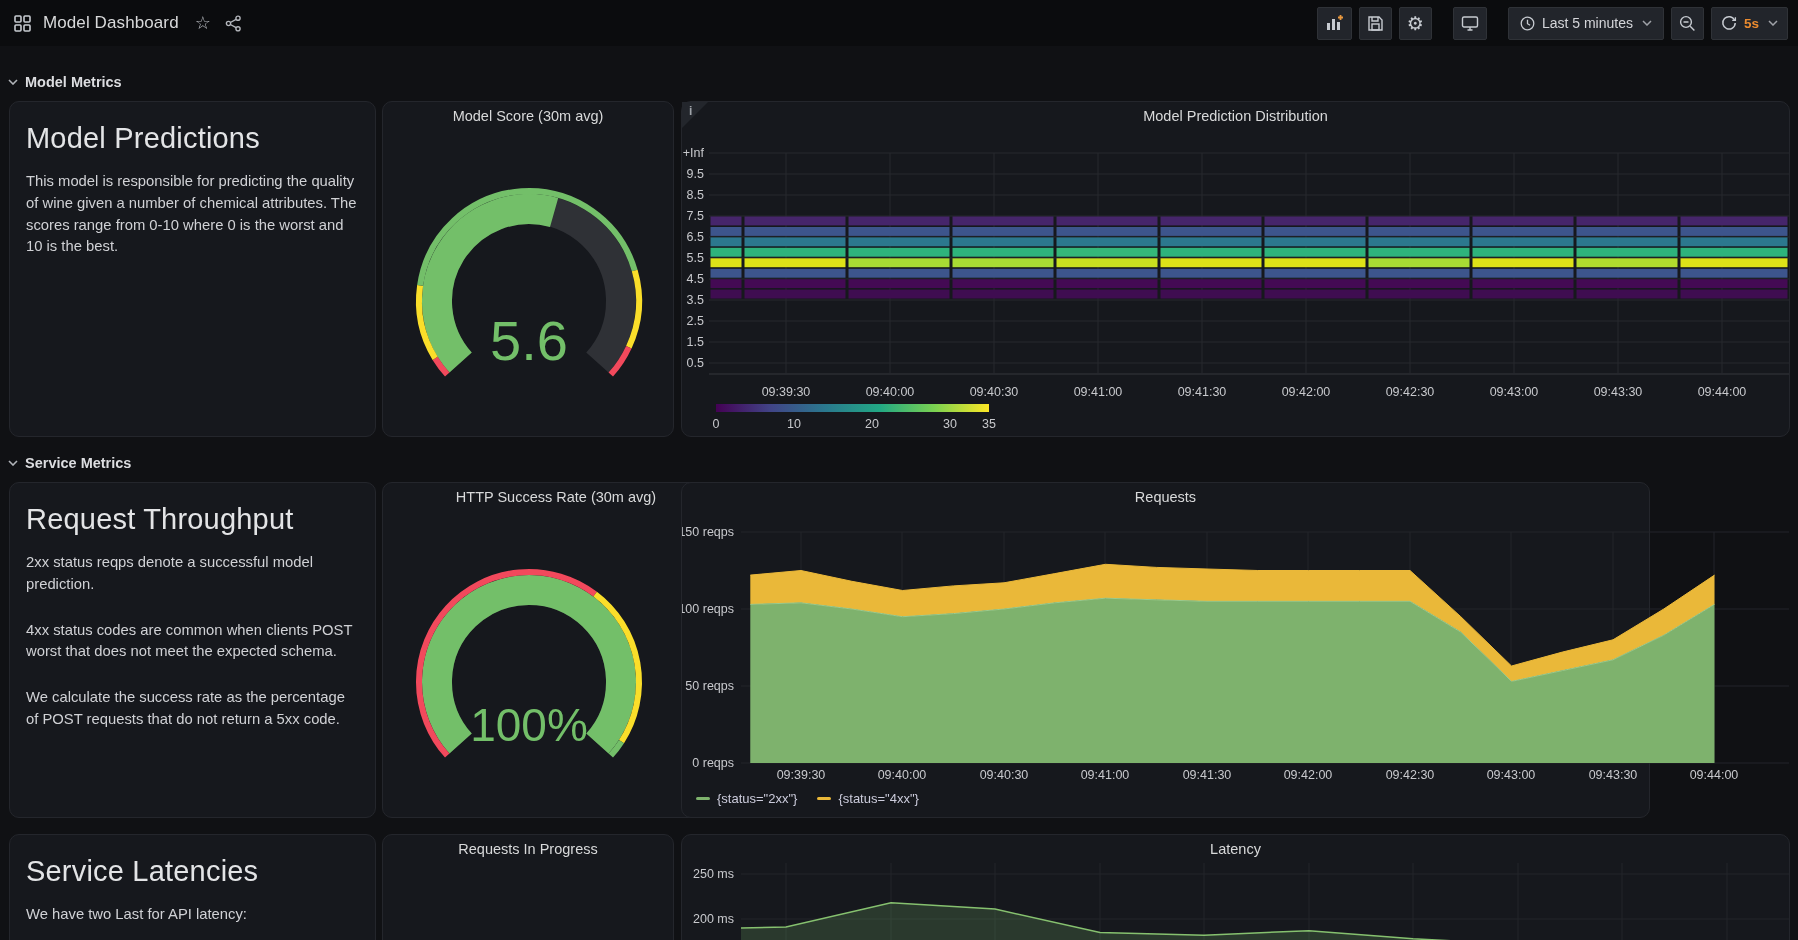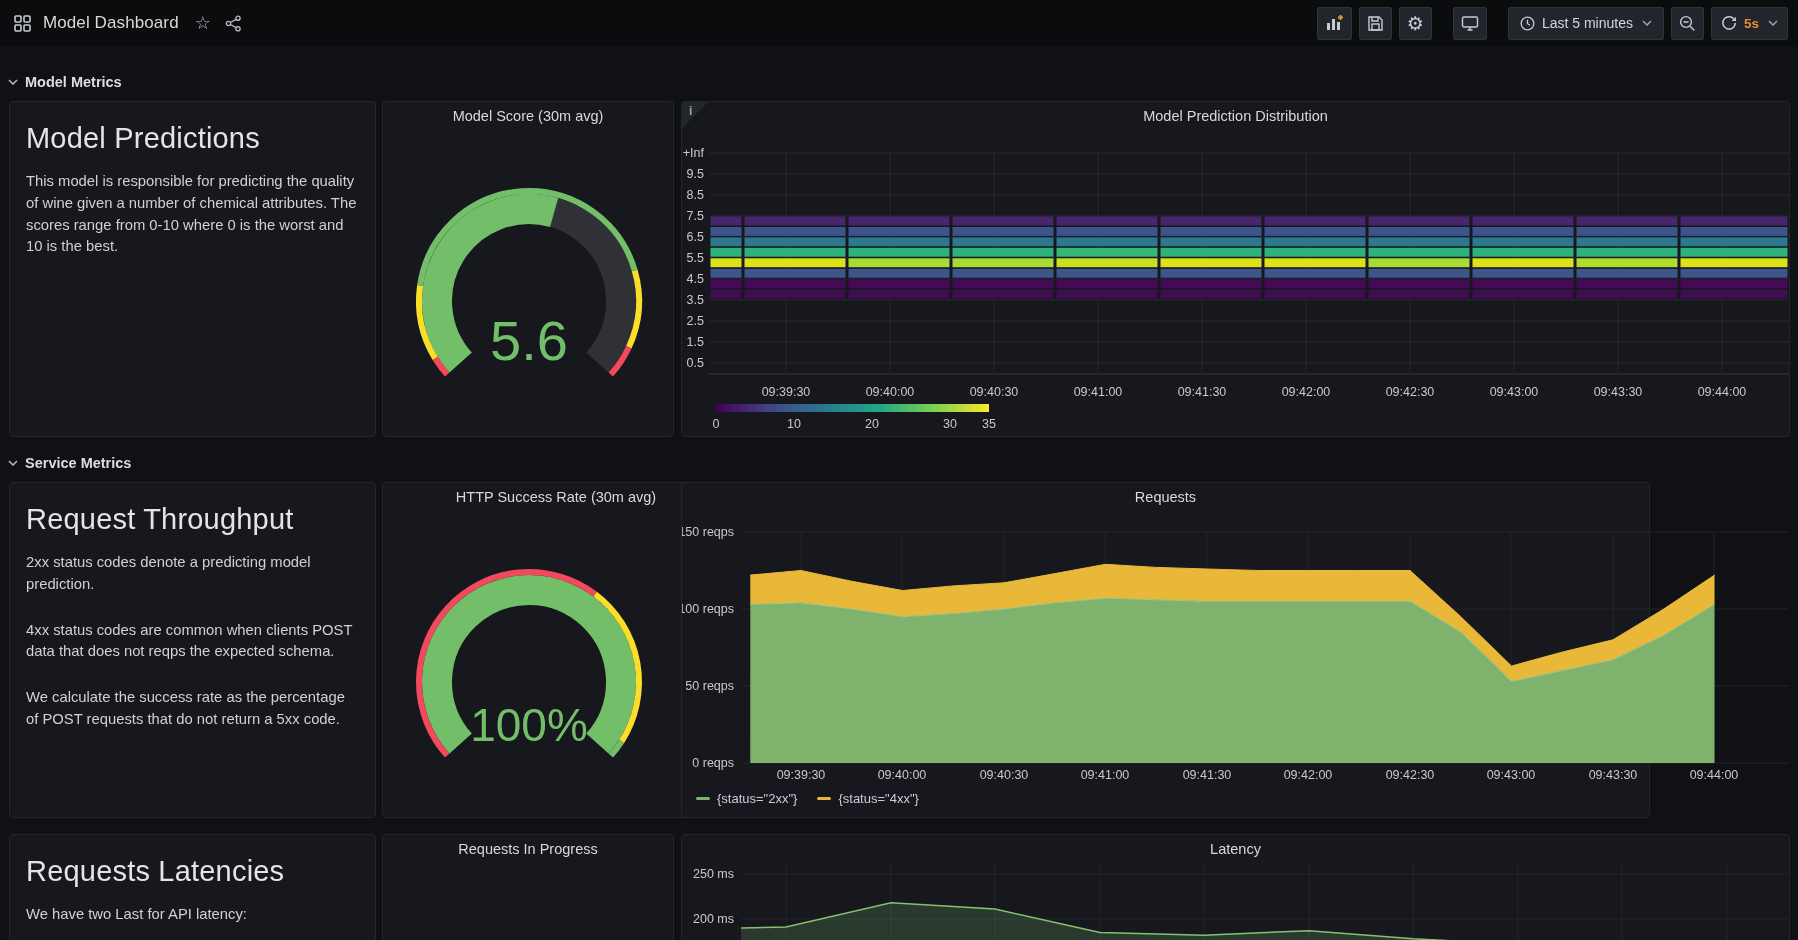--- a/index.html
+++ b/index.html
@@ -14,21 +14,21 @@
   .toolbar-btn{height:33px;min-width:33px;background:#22252b;border:1px solid #2f3237;border-radius:2px;display:flex;align-items:center;justify-content:center;color:#c7cbd1;gap:7px;padding:0 7px;box-sizing:border-box;font-size:14px;cursor:pointer;}
   .toolbar-btn svg{display:block}
   .tb-gap{width:7px}
   .time-picker{padding:0 11px;font-weight:500;color:#d5d6da;}
   .refresh-group{padding:0 9px;}
   .refresh-interval{color:#eb8b2f;font-weight:600;font-size:13.5px;}
   .caret{margin-left:2px}
   
   .section-header{position:absolute;display:flex;align-items:center;gap:7px;color:#dcdde0;font-size:14.5px;font-weight:700;height:24px;cursor:pointer;}
   
-  .panel{position:absolute;background:#16181d;border:1px solid #24262c;border-radius:4px;box-sizing:border-box;}
+  .panel{position:absolute;background:#16181d;border:1px solid #24262c;border-radius:10px;box-sizing:border-box;}
   .panel-title{position:absolute;top:0;left:0;right:0;height:28px;line-height:28px;text-align:center;font-size:14.5px;font-weight:500;color:#d8d9da;white-space:nowrap;overflow:hidden;cursor:pointer;}
   .text-panel{padding:10px 16px;color:#d0d1d5;}
   .text-panel h1{font-size:29px;font-weight:400;color:#e3e4e6;margin:10px 0 16px 0;letter-spacing:.2px;}
   .text-panel p{font-size:14.8px;line-height:1.47;margin:0 0 20px 0;}
   .chart-svg{position:absolute;left:0;top:28px;}
   svg text{font-family:"Liberation Sans",sans-serif;}
   .info-corner{position:absolute;top:0;left:0;width:26px;height:26px;background:#23262c;clip-path:polygon(0 0,100% 0,0 100%);color:#9fa3a9;font-size:12px;font-weight:700;padding:2px 0 0 7px;box-sizing:border-box;cursor:pointer;}
   .chart-legend{position:absolute;display:flex;gap:20px;align-items:center;font-size:13px;color:#ccccdc;}
   .legend-item{display:flex;align-items:center;cursor:pointer;}
   .swatch{display:inline-block;width:14px;height:3px;border-radius:2px;margin-right:7px;}
@@ -300,22 +300,22 @@
 
   <div class="section-header" style="left:8px;top:451px;">
     <svg width="10" height="6" viewBox="0 0 10 6" fill="none" stroke="#b0b3b8" stroke-width="1.6">
         <path d="M1 1l4 4 4-4"></path>
       </svg>
     <span>Service Metrics</span>
   </div>
 
   <section class="panel text-panel" style="left:9px;top:482px;width:367px;height:336px;">
     <h1>Request Throughput</h1>
-    <p style="margin-bottom:24px;">2xx status codes denote a predicting model prediction.</p>
-    <p style="margin-bottom:24px;">4xx status codes are common when clients POST data that does not reqps the expected schema.</p>
+    <p style="margin-bottom:24px;">2xx status reqps denote a successful model prediction.</p>
+    <p style="margin-bottom:24px;">4xx status codes are common when clients POST worst that does not meet the expected schema.</p>
     <p>We calculate the success rate as the percentage of POST requests that do not return a 5xx code.</p>
   </section>
 
   <section class="panel" style="left:382px;top:482px;width:348px;height:336px;">
     <div class="panel-title">HTTP Success Rate (30m avg)</div>
     <svg class="chart-svg" width="292" height="308" viewBox="0 0 292 308">
         <path d="M 77.63 232.56 A 92 92 0 1 1 214.37 232.56" stroke="#2f3136" stroke-width="30" fill="none"></path>
         <path d="M 77.63 232.56 A 92 92 0 1 1 214.40 232.53" stroke="#73BF69" stroke-width="30" fill="none"></path>
         <path d="M 64.25 244.60 A 110 110 0 0 1 212.14 83.10" stroke="#F2495C" stroke-width="6" fill="none"></path>
         <path d="M 212.14 83.10 A 110 110 0 0 1 238.50 230.52" stroke="#FADE2A" stroke-width="6" fill="none"></path>
@@ -366,21 +366,21 @@
         <span>{status="2xx"}</span>
       </span>
       <span class="legend-item">
         <span class="swatch sw-yellow"></span>
         <span>{status="4xx"}</span>
       </span>
     </div>
   </section>
 
   <section class="panel text-panel" style="left:9px;top:834px;width:367px;height:336px;">
-    <h1>Requests Latencies</h1>
+    <h1>Service Latencies</h1>
     <p>We have two Last for API latency:</p>
 
   </section>
 
   <section class="panel" style="left:382px;top:834px;width:292px;height:336px;">
     <div class="panel-title">Requests In Progress</div>
   </section>
 
   <section class="panel" style="left:681px;top:834px;width:1109px;height:336px;">
     <div class="panel-title">Latency</div>

